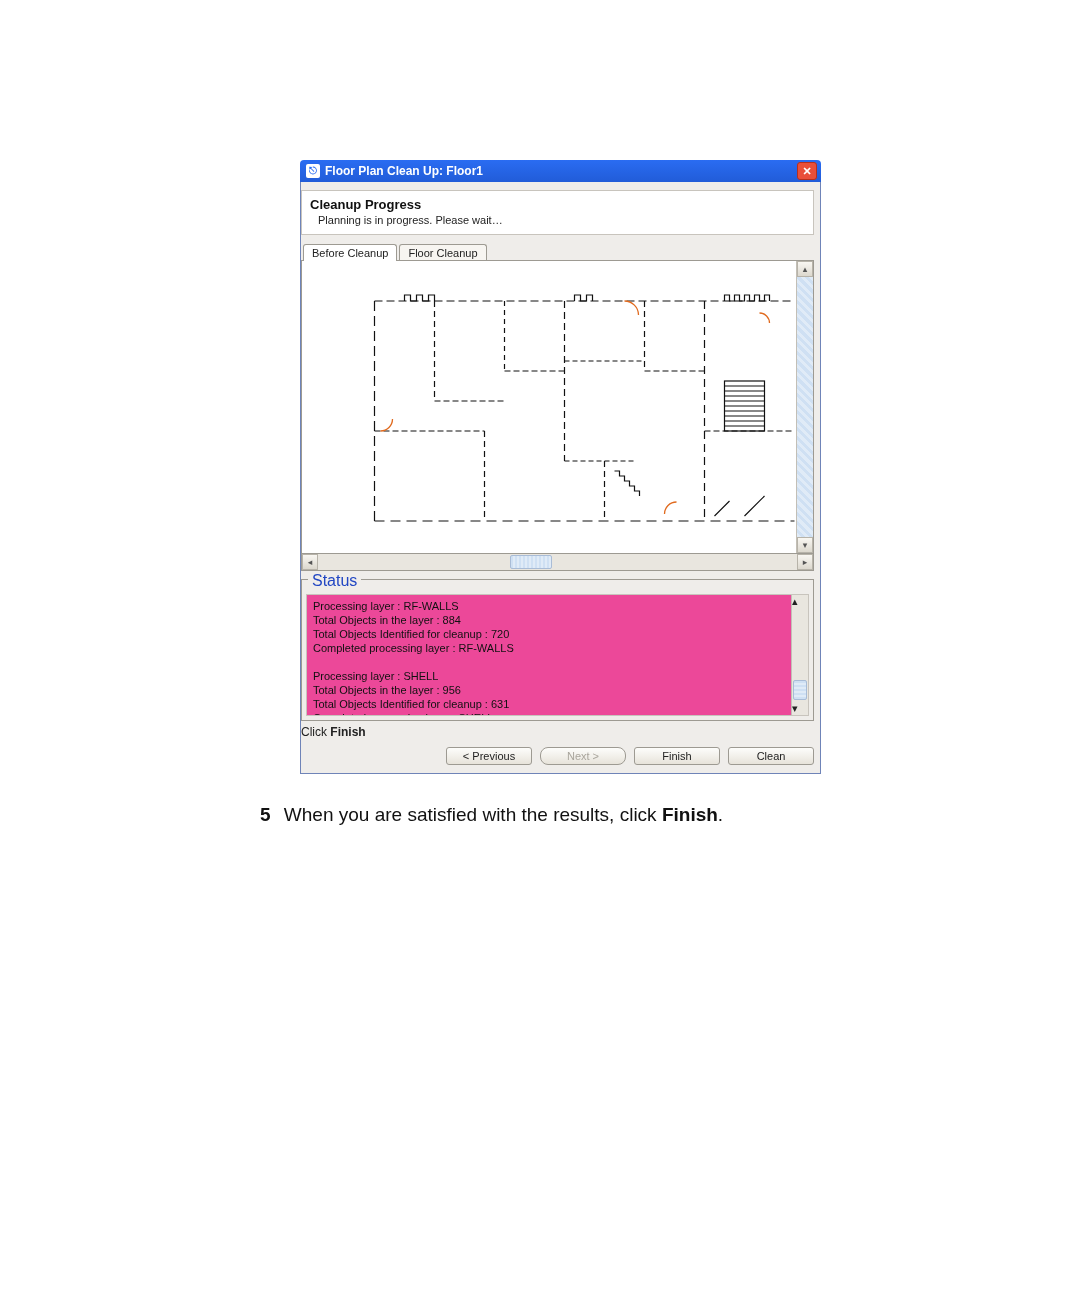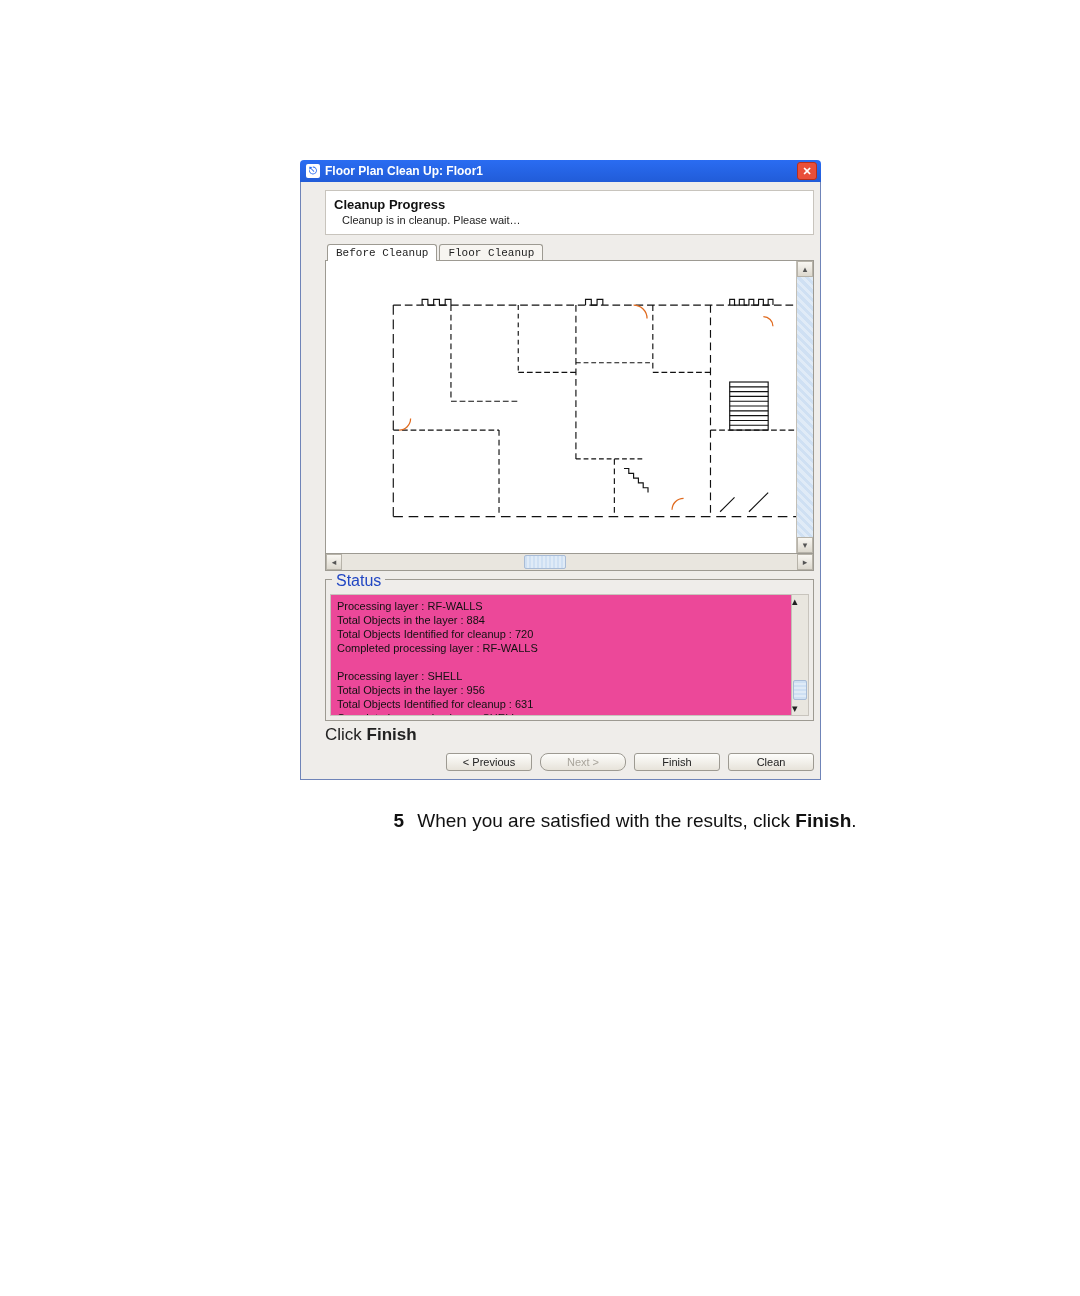--- a/index.html
+++ b/index.html
@@ -68,21 +68,21 @@
     font-weight: bold;
     display: inline-flex;
     align-items: center;
     justify-content: center;
     cursor: pointer;
   }
   .dialog-body {
     background: #efedea;
     border: 1px solid #6f84b8;
     border-top: none;
-    padding: 8px 6px 8px 24px;
+    padding: 8px 6px 8px 0;
     font-size: 11px;
   }
   .heading-bar {
     background: #fff;
     border: 1px solid #c8c4bd;
     padding: 6px 8px 8px 8px;
     margin-bottom: 8px;
   }
   .heading-bar .h1 {
     font-size: 13px;
@@ -104,21 +104,20 @@
     font-size: 11px;
     padding: 2px 8px;
     background: #f7f5f1;
     border: 1px solid #9d9a92;
     border-bottom: none;
     border-top-left-radius: 3px;
     border-top-right-radius: 3px;
     position: relative;
     top: 1px;
     cursor: pointer;
-    font-family: Liberation Mono, monospace;
   }
   .tab.active {
     background: #fff;
     z-index: 2;
   }
   .canvas-frame {
     border: 1px solid #9d9a92;
     background: #fff;
     height: 292px;
     position: relative;
@@ -227,21 +226,21 @@
     position: absolute;
     left: 1px; right: 1px;
     bottom: 2px;
     height: 18px;
     background: repeating-linear-gradient(0deg,#cfe0f3 0 2px,#e0ebf7 2px 4px);
     border: 1px solid #a9bcd6;
     border-radius: 2px;
   }
   .instruction-line {
     margin-top: 4px;
-    font-size: 17px;
+    font-size: 12px;
   }
   .instruction-line b { font-weight: bold; }
   .button-row {
     display: flex;
     justify-content: flex-end;
     gap: 8px;
     margin-top: 8px;
   }
   .btn {
     min-width: 64px;
@@ -256,21 +255,20 @@
   .btn.disabled {
     color: #a9a59c;
     cursor: default;
     border-radius: 8px;
   }
   .step-text {
     margin-top: 30px;
     margin-left: 170px;
     font-size: 19px;
     color: #111;
-    text-align: center;
   }
   .step-text .num {
     font-weight: bold;
     margin-right: 8px;
   }
   .step-text b { font-weight: bold; }
 </style>
 </head>
 <body>
 
@@ -284,21 +282,21 @@
       <span class="title-text">Floor Plan Clean Up: Floor1</span>
       <span class="close-btn">
         <span>✕</span>
       </span>
     </div>
 
     <div class="dialog-body">
 
       <div class="heading-bar">
         <div class="h1">Cleanup Progress</div>
-        <div class="sub">Cleanup is in cleanup. Please wait…</div>
+        <div class="sub">Planning is in progress. Please wait…</div>
       </div>
 
       <div class="tabs">
         <div class="tab active">Before Cleanup</div>
         <div class="tab">Floor Cleanup</div>
       </div>
 
       <div class="canvas-frame">
         <svg class="floorplan-svg" viewBox="0 0 490 292">
           <g stroke="#111" stroke-width="1.2" fill="none">

